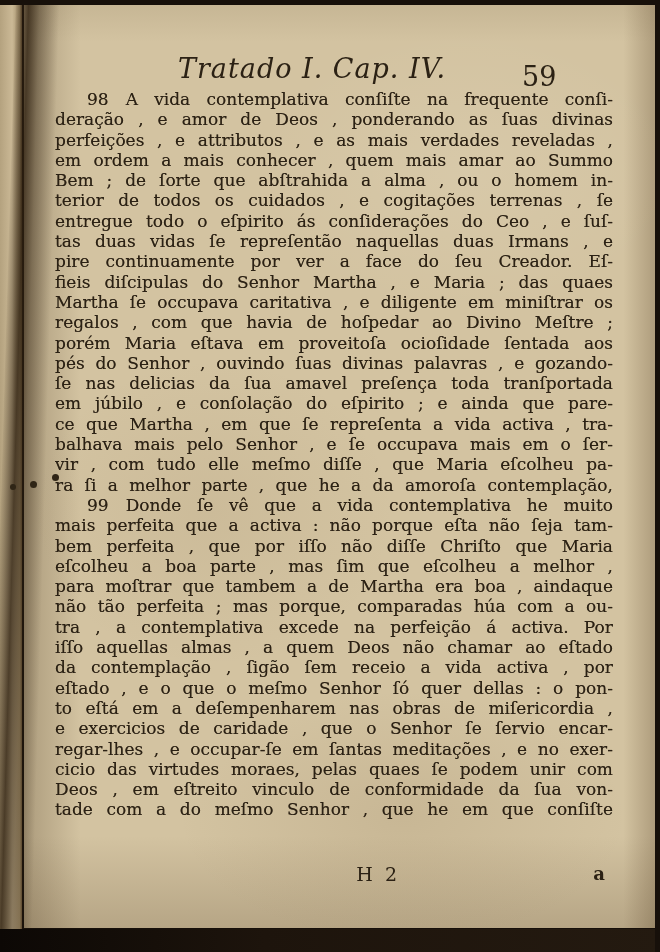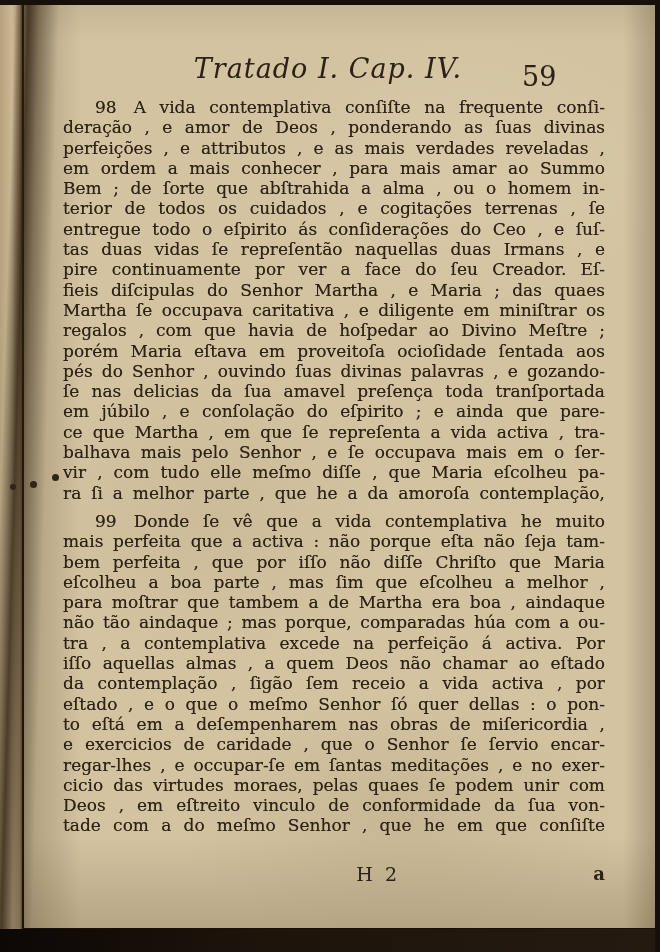--- a/index.html
+++ b/index.html
@@ -41,40 +41,40 @@
     transform: rotate(1.7deg); transform-origin: top center;
     background: linear-gradient(to right,
       rgba(46,32,16,0.05), rgba(46,32,16,0.80) 28%,
       rgba(46,32,16,0.40) 52%, rgba(46,32,16,0.0) 95%);
     pointer-events: none;
   }
 
   .running-head { position: absolute; top: 0; left: 0; width: 100%; }
   .head-title {
     position: absolute; left: 138px; top: 48px; width: 300px;
-    text-align: right;
+    text-align: center;
     font-style: italic;
     font-size: 27px;
     letter-spacing: 1px;
     color: var(--ink);
   }
   .page-number {
     position: absolute; left: 498px; top: 56px;
     font-size: 27px;
     color: var(--ink);
     text-align: center;
   }
 
   .text-block {
     position: absolute; left: 31px; top: 84px; width: 558px;
     color: var(--ink);
     font-size: 17px;
     line-height: 20.3px;
   }
-  .paragraph { margin: 8px; }
+  .paragraph { margin: 0; }
   .line {
     height: 20.3px;
     overflow: hidden;
     text-align: justify;
     text-align-last: justify;
     text-shadow: 0 0 0.5px rgba(43,33,20,0.55);
   }
   .line.first { text-indent: 32px; }
   .line.flush { text-align-last: left; }
 
@@ -117,21 +117,21 @@
     <div class="running-head">
       <div class="head-title">Tratado I. Cap. IV.</div>
       <div class="page-number">59</div>
     </div>
 
     <div class="text-block">
         <div class="paragraph">
           <div class="line first">98 A vida contemplativa conſiſte na frequente conſi-</div>
           <div class="line">deração , e amor de Deos , ponderando as ſuas divinas</div>
           <div class="line">perfeições , e attributos , e as mais verdades reveladas ,</div>
-          <div class="line">em ordem a mais conhecer , para mais amar ao Summo</div>
+          <div class="line">em ordem a mais conhecer , quem mais amar ao Summo</div>
           <div class="line">Bem ; de ſorte que abſtrahida a alma , ou o homem in-</div>
           <div class="line">terior de todos os cuidados , e cogitações terrenas , ſe</div>
           <div class="line">entregue todo o eſpirito ás conſiderações do Ceo , e ſuſ-</div>
           <div class="line">tas duas vidas ſe repreſentão naquellas duas Irmans , e</div>
           <div class="line">pire continuamente por ver a face do ſeu Creador. Eſ-</div>
           <div class="line">fieis diſcipulas do Senhor Martha , e Maria ; das quaes</div>
           <div class="line">Martha ſe occupava caritativa , e diligente em miniſtrar os</div>
           <div class="line">regalos , com que havia de hoſpedar ao Divino Meſtre ;</div>
           <div class="line">porém Maria eſtava em proveitoſa ocioſidade ſentada aos</div>
           <div class="line">pés do Senhor , ouvindo ſuas divinas palavras , e gozando-</div>
@@ -141,21 +141,21 @@
           <div class="line">balhava mais pelo Senhor , e ſe occupava mais em o ſer-</div>
           <div class="line">vir , com tudo elle meſmo diſſe , que Maria eſcolheu pa-</div>
           <div class="line">ra ſi a melhor parte , que he a da amoroſa contemplação,</div>
         </div>
         <div class="paragraph">
           <div class="line first">99 Donde ſe vê que a vida contemplativa he muito</div>
           <div class="line">mais perfeita que a activa : não porque eſta não ſeja tam-</div>
           <div class="line">bem perfeita , que por iſſo não diſſe Chriſto que Maria</div>
           <div class="line">eſcolheu a boa parte , mas ſim que eſcolheu a melhor ,</div>
           <div class="line">para moſtrar que tambem a de Martha era boa , aindaque</div>
-          <div class="line">não tão aindaque ; mas porque, comparadas húa com a ou-</div>
+          <div class="line">não tão perfeita ; mas porque, comparadas húa com a ou-</div>
           <div class="line">tra , a contemplativa excede na perfeição á activa. Por</div>
           <div class="line">iſſo aquellas almas , a quem Deos não chamar ao eſtado</div>
           <div class="line">da contemplação , ſigão ſem receio a vida activa , por</div>
           <div class="line">eſtado , e o que o meſmo Senhor ſó quer dellas : o pon-</div>
           <div class="line">to eſtá em a deſempenharem nas obras de miſericordia ,</div>
           <div class="line">e exercicios de caridade , que o Senhor ſe ſervio encar-</div>
           <div class="line">regar-lhes , e occupar-ſe em ſantas meditações , e no exer-</div>
           <div class="line">cicio das virtudes moraes, pelas quaes ſe podem unir com</div>
           <div class="line">Deos , em eſtreito vinculo de conformidade da ſua von-</div>
           <div class="line">tade com a do meſmo Senhor , que he em que conſiſte</div>

